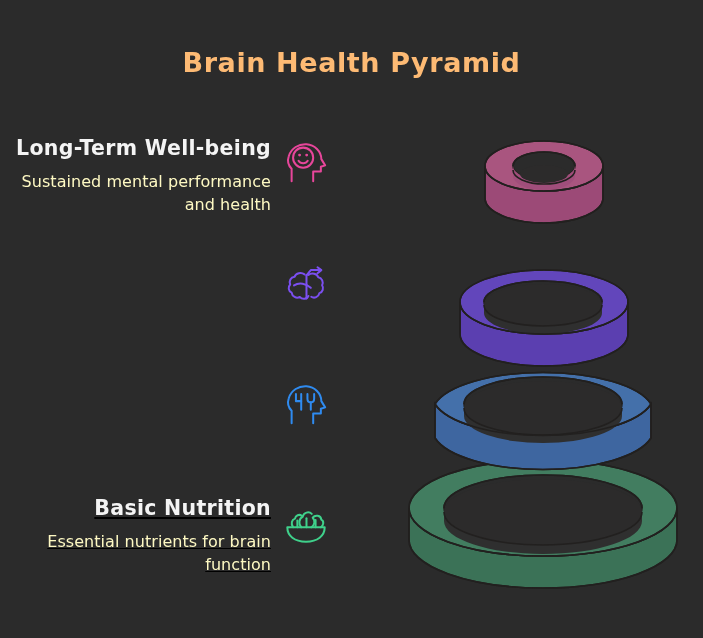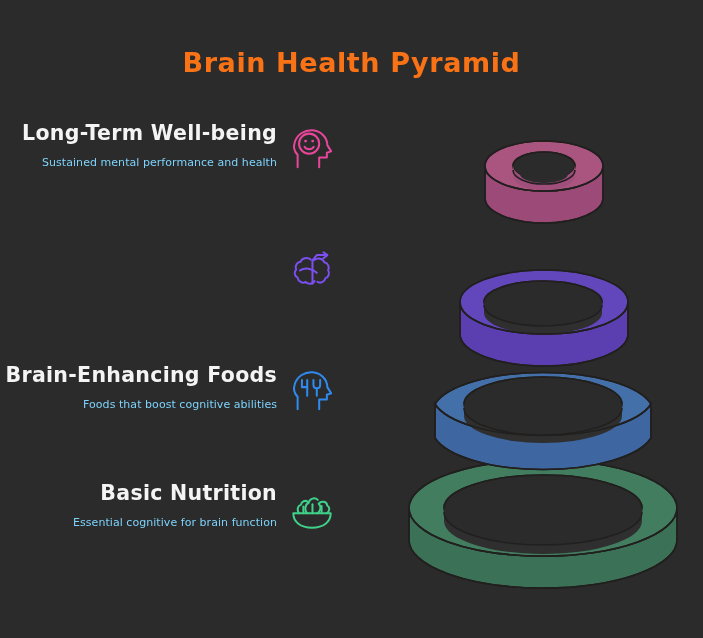--- a/index.html
+++ b/index.html
@@ -22,82 +22,83 @@
     height: 638px;
   }
 
   
   .title {
     position: absolute;
     top: 47px;
     left: 0;
     width: 703px;
     text-align: center;
-    color: #f97316;
+    color: #fdba74;
     font-size: 27px;
     font-weight: bold;
     letter-spacing: 0.6px;
     font-family: "DejaVu Sans", sans-serif;
   }
 
   
   .levels {
     position: absolute;
     left: 0;
     top: 0;
     width: 400px;
     height: 638px;
   }
 
   .level {
     position: absolute;
-    left: 10px;
+    left: 4px;
     width: 325px;
     display: flex;
     flex-direction: row;
-    align-items: flex-end;
+    align-items: flex-start;
     justify-content: flex-end;
+    margin-top: 15px;
   }
 
   .level-text {
     flex: 1 1 auto;
     text-align: right;
     padding-right: 12px;
   }
 
   .level-title {
     color: #f4f4f4;
     font-size: 20.5px;
     font-weight: bold;
     line-height: 1.15;
     letter-spacing: 0.3px;
     white-space: nowrap;
   }
 
   .level-desc {
-    color: #7dd3fc;
-    font-size: 11px;
+    color: #fef9c3;
+    font-size: 16px;
     line-height: 1.45;
     margin-top: 9px;
     letter-spacing: 0.05px;
   }
 
   .level-icon {
     flex: 0 0 auto;
     width: 46px;
     height: 46px;
     margin-top: 2px;
   }
   .level-icon svg { display: block; width: 46px; height: 46px; }
 
   
   #level-0 { top: 122px; }
   #level-1 { top: 244px; }
   #level-2 { top: 364px; }
-  #level-3 { top: 482px; }
+  #level-3 { top: 482px; text-decoration: underline; }
 
   
   .rings {
     position: absolute;
     left: 380px;
     top: 98px;
     width: 323px;
     height: 510px;
   }
   .rings svg { display: block; width: 323px; height: 510px; }
@@ -140,41 +141,37 @@
                    C42.8 28.2 41.5 32.5 38 33.5 C37.2 37.3 32.8 39.5 29.5 37.3"></path>
           <path d="M11.5 25.5 C17 22 24 23.5 29 28"></path>
           <path d="M24.5 39 L24.5 14.5"></path>
           <path d="M24.5 15 L29 9.5 L39.5 9.5"></path>
           <path d="M36 6.5 L40 9.5 L36 12.8"></path>
         </svg>
       </div>
     </div>
 
     <div class="level" id="level-2">
-      <div class="level-text">
-        <div class="level-title">Brain-Enhancing Foods</div>
-        <div class="level-desc">Foods that boost cognitive abilities</div>
-      </div>
       <div class="level-icon">
         <svg viewBox="0 0 48 48" fill="none" stroke="#2f8bf0" stroke-width="2.1" stroke-linecap="round" stroke-linejoin="round">
           <path d="M9 44 L9 31 C5.5 27.5 4.5 22.5 6 18 C8.5 9.5 16.5 5 24.5 5.5
                    C33 6 40 13 40 21 L44 27.5 L39.5 29 L39.5 34 L31.5 34 L31.5 44"></path>
           <path d="M13.5 13.5 L13.5 21 L19 21"></path>
           <path d="M19 13.5 L19 30"></path>
           <path d="M25.5 13.5 L25.5 18.5 C25.5 21 27.2 22.3 29 22.3
                    C30.8 22.3 32.5 21 32.5 18.5 L32.5 13.5"></path>
           <path d="M29 22.3 L29 30"></path>
         </svg>
       </div>
     </div>
 
     <div class="level" id="level-3">
       <div class="level-text">
         <div class="level-title">Basic Nutrition</div>
-        <div class="level-desc">Essential cognitive for brain function</div>
+        <div class="level-desc">Essential nutrients for brain function</div>
       </div>
       <div class="level-icon">
         <svg viewBox="0 0 48 48" fill="none" stroke="#3fd18b" stroke-width="2.1" stroke-linecap="round" stroke-linejoin="round">
           <path d="M4.5 29.5 L43.5 29.5 C43.5 38.5 36 44.5 24 44.5
                    C12 44.5 4.5 38.5 4.5 29.5 Z"></path>
           <path d="M10.5 29.5 C8 26 9 21.5 12.5 20.5 C13 17 17 15.5 19.5 17.5"></path>
           <path d="M19 29.5 C16 26.5 16.5 20.5 20.5 18.5 C21.5 14 27 12.5 30 15.5"></path>
           <path d="M29.5 29.5 C33 27.5 34 22.5 31 19.5 C33.5 16 39.5 17 40 21.5
                    C43 23 42.5 27.5 39.5 29.5"></path>
           <path d="M15 22.5 L15 29.5"></path>

